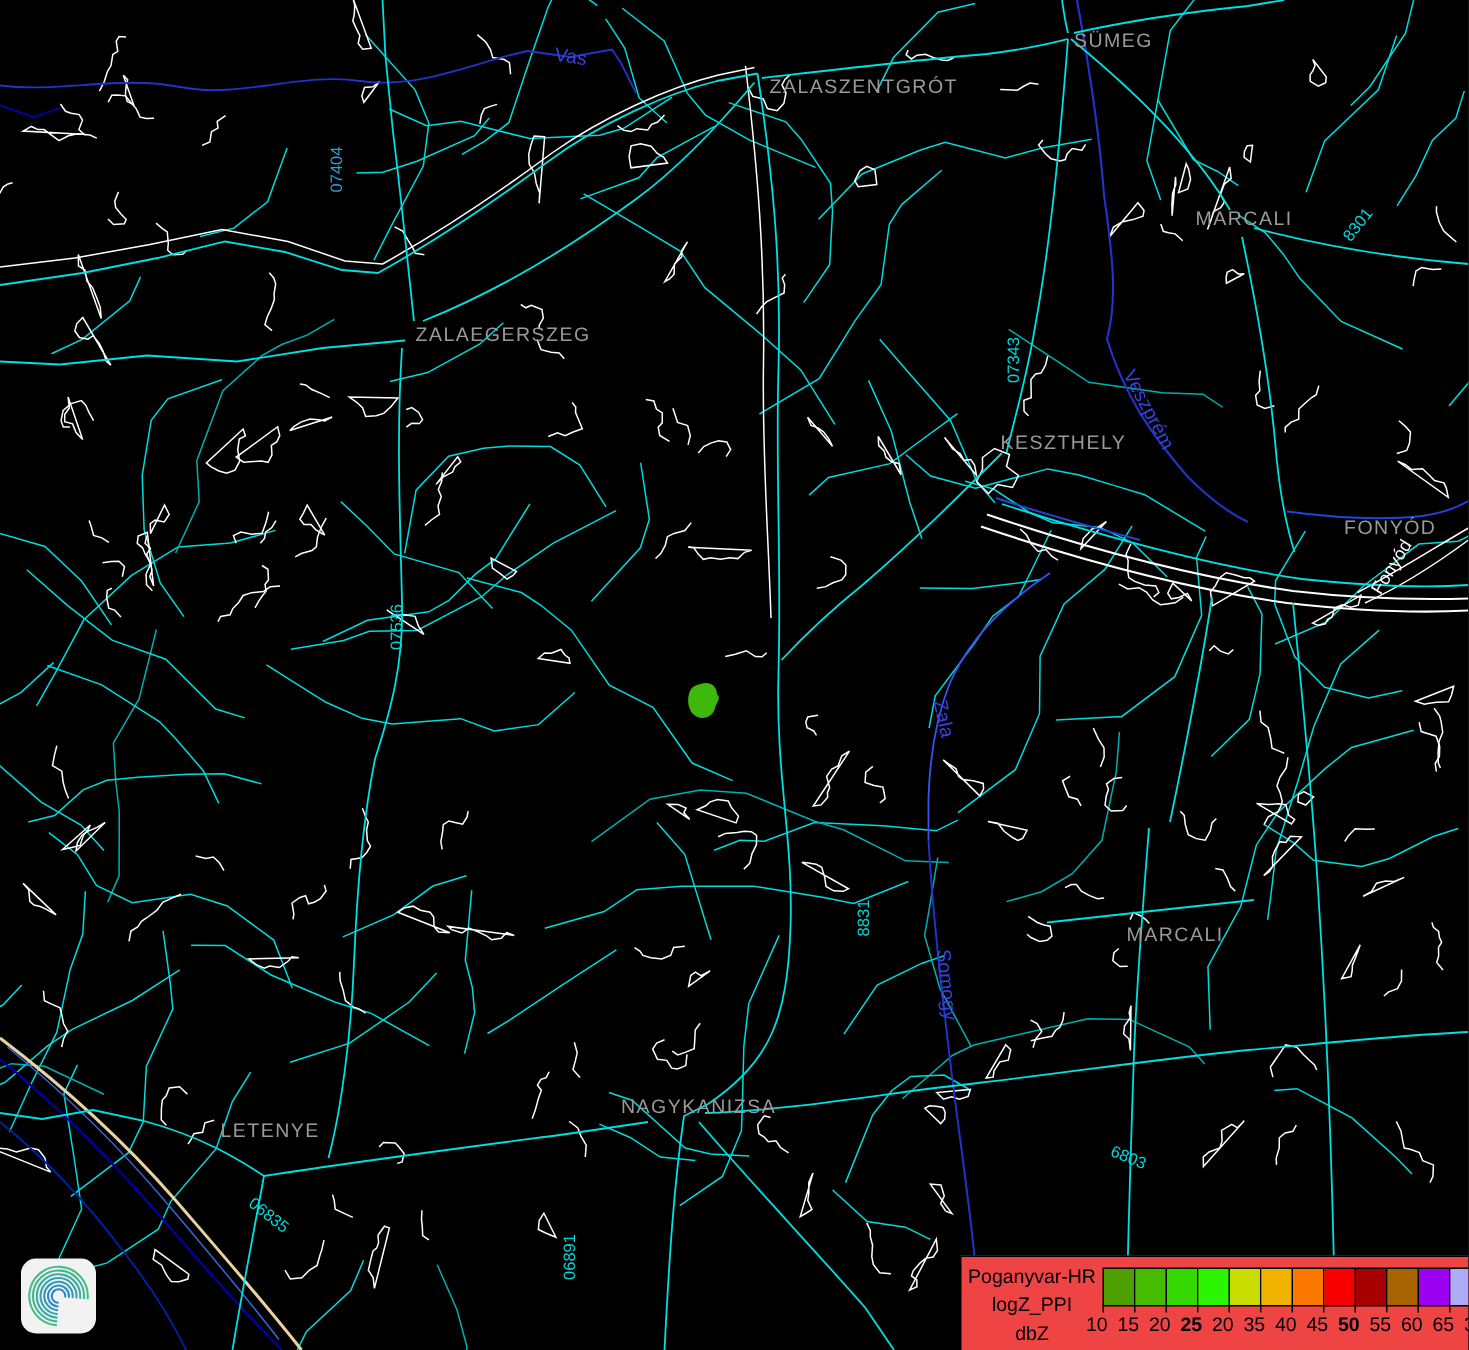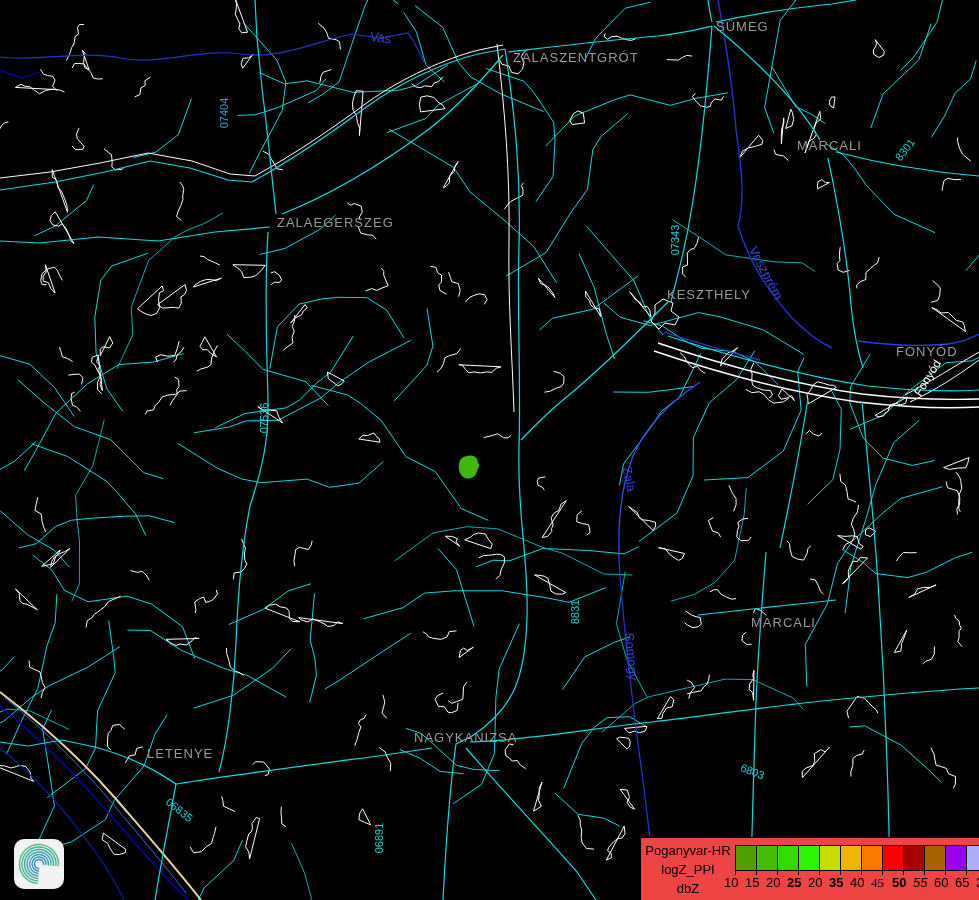--- a/index.html
+++ b/index.html
@@ -395,29 +395,29 @@
         <span class="cbar-tick-label" style="left: 83px;">10</span>
         <div class="cbar-mark" style="left: 115px;"></div>
         <span class="cbar-tick-label" style="left: 104px;">15</span>
         <div class="cbar-mark" style="left: 136px;"></div>
         <span class="cbar-tick-label" style="left: 125px;">20</span>
         <div class="cbar-mark" style="left: 157px;"></div>
         <span class="cbar-tick-label" style="left: 146px; font-weight: bold;">25</span>
         <div class="cbar-mark" style="left: 178px;"></div>
         <span class="cbar-tick-label" style="left: 167px;">20</span>
         <div class="cbar-mark" style="left: 199px;"></div>
-        <span class="cbar-tick-label" style="left: 188px; font-weight: bold;">35</span>
+        <span class="cbar-tick-label" style="left: 188px;">35</span>
         <div class="cbar-mark" style="left: 220px;"></div>
         <span class="cbar-tick-label" style="left: 209px;">40</span>
         <div class="cbar-mark" style="left: 241px;"></div>
-        <span class="cbar-tick-label" style="left: 230px; font-family: Liberation Serif, serif;">45</span>
+        <span class="cbar-tick-label" style="left: 230px;">45</span>
         <div class="cbar-mark" style="left: 262px;"></div>
         <span class="cbar-tick-label" style="left: 251px; font-weight: bold;">50</span>
         <div class="cbar-mark" style="left: 283px;"></div>
-        <span class="cbar-tick-label" style="left: 272px; font-style: italic;">55</span>
+        <span class="cbar-tick-label" style="left: 272px;">55</span>
         <div class="cbar-mark" style="left: 304px;"></div>
         <span class="cbar-tick-label" style="left: 293px;">60</span>
         <div class="cbar-mark" style="left: 325px;"></div>
         <span class="cbar-tick-label" style="left: 314px;">65</span>
         <div class="cbar-mark" style="left: 346px;"></div>
         <span class="cbar-tick-label" style="left: 335px;">30</span>
       </div>
   </div>
 
   <div class="logo">

